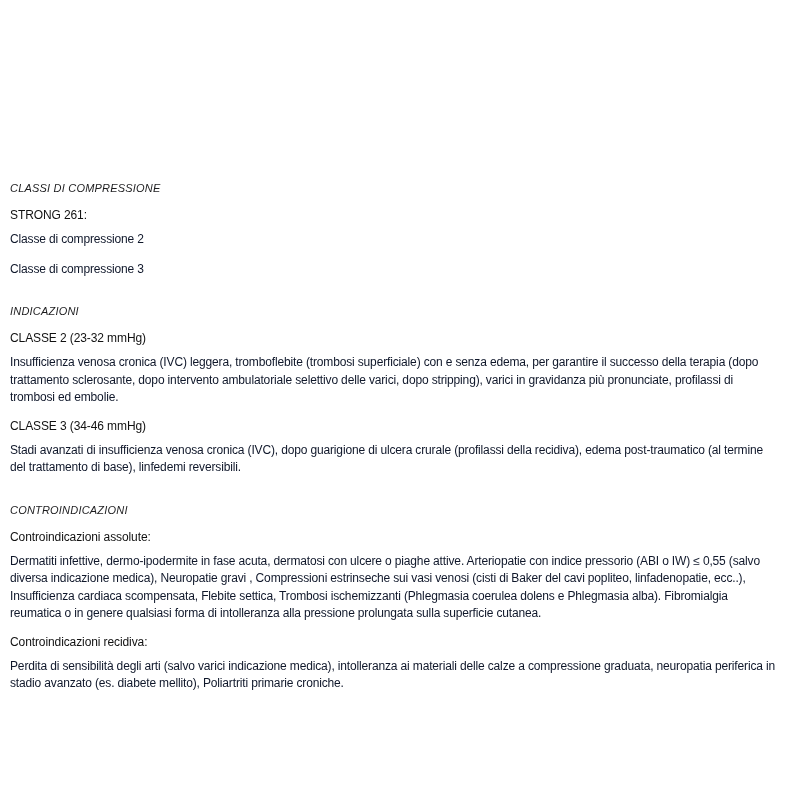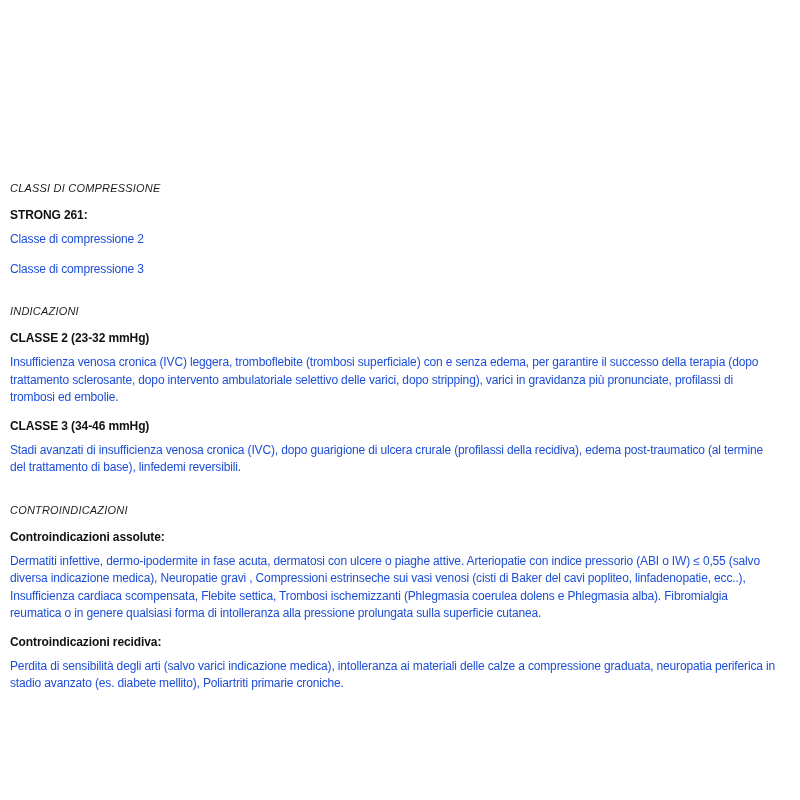--- a/index.html
+++ b/index.html
@@ -29,32 +29,32 @@
     font-size: 11px;
     font-weight: 400;
     letter-spacing: 0.2px;
     margin: 0 0 14px 0;
     color: #1c1c1e;
   }
   .doc-item {
     margin: 0;
   }
   .item-label {
-    font-weight: 700;
+    font-weight: 400;
     font-size: 12px;
     letter-spacing: -0.1px;
     margin: 0 0 9px 0;
     color: #111111;
   }
   .item-text {
     font-size: 12px;
     line-height: 17.5px;
     letter-spacing: -0.15px;
     margin: 0 0 12px 0;
-    color: #1d4ed8;
+    color: #0f172a;
   }
 </style>
 </head>
 <body>
 
 <div class="page">
 
   <div class="doc-section">
     <h2 class="doc-heading">CLASSI DI COMPRESSIONE</h2>
     <div class="doc-item">

